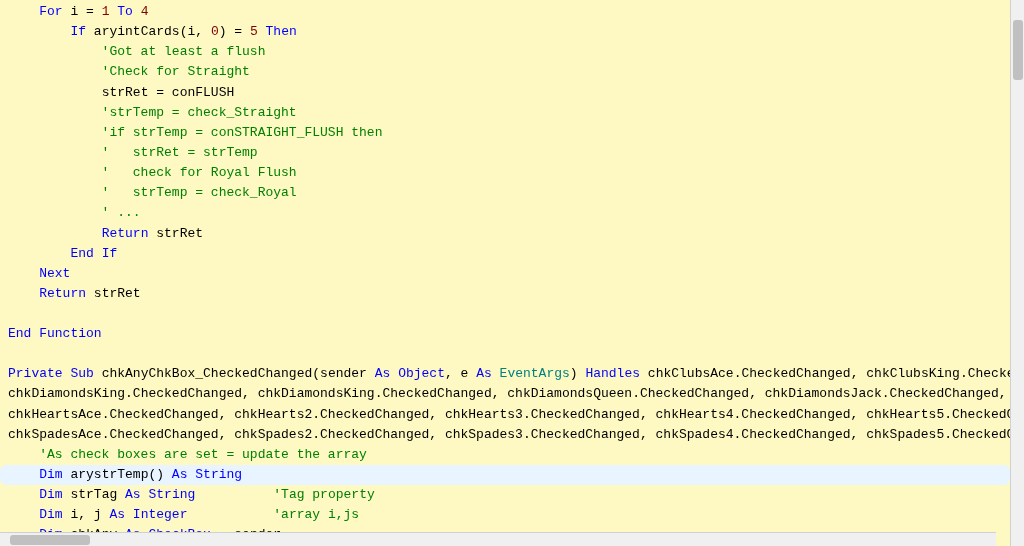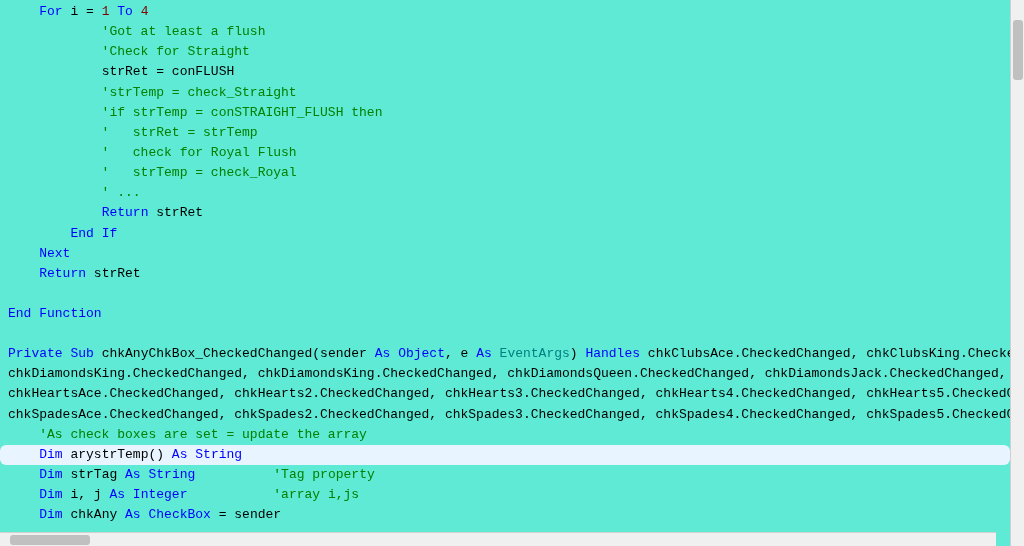--- a/index.html
+++ b/index.html
@@ -7,21 +7,21 @@
       background: #ffffff;
       font-family: 'Courier New', Courier, monospace;
       font-size: 13px;
       overflow: hidden;
       width: 1024px;
       height: 546px;
     }
     .code-container {
       width: 1024px;
       height: 546px;
-      background: #5eead4;
+      background: #fef9c3;
       overflow: hidden;
       position: relative;
       display: flex;
     }
     .code-area {
       flex: 1;
       overflow: hidden;
       padding: 2px 0;
       position: relative;
     }
@@ -76,20 +76,21 @@
     }
   </style>
 </head>
 <body>
 
 <div class="code-container">
   <div class="code-area">
 
     <div id="code-lines">
         <div class="code-line">    <span class="kw">For</span> i = <span class="num">1</span> <span class="kw">To</span> <span class="num">4</span></div>
+        <div class="code-line">        <span class="kw">If</span> <span class="plain">aryintCards</span>(i, <span class="num">0</span>) = <span class="num">5</span> <span class="kw">Then</span></div>
         <div class="code-line"><span class="comment">            'Got at least a flush</span></div>
         <div class="code-line"><span class="comment">            'Check for Straight</span></div>
         <div class="code-line">            <span class="plain">strRet</span> = <span class="plain">conFLUSH</span></div>
         <div class="code-line"><span class="comment">            'strTemp = check_Straight</span></div>
         <div class="code-line"><span class="comment">            'if strTemp = conSTRAIGHT_FLUSH then</span></div>
         <div class="code-line"><span class="comment">            '   strRet = strTemp</span></div>
         <div class="code-line"><span class="comment">            '   check for Royal Flush</span></div>
         <div class="code-line"><span class="comment">            '   strTemp = check_Royal</span></div>
         <div class="code-line"><span class="comment">            ' ...</span></div>
         <div class="code-line">            <span class="kw">Return</span> <span class="plain">strRet</span></div>

